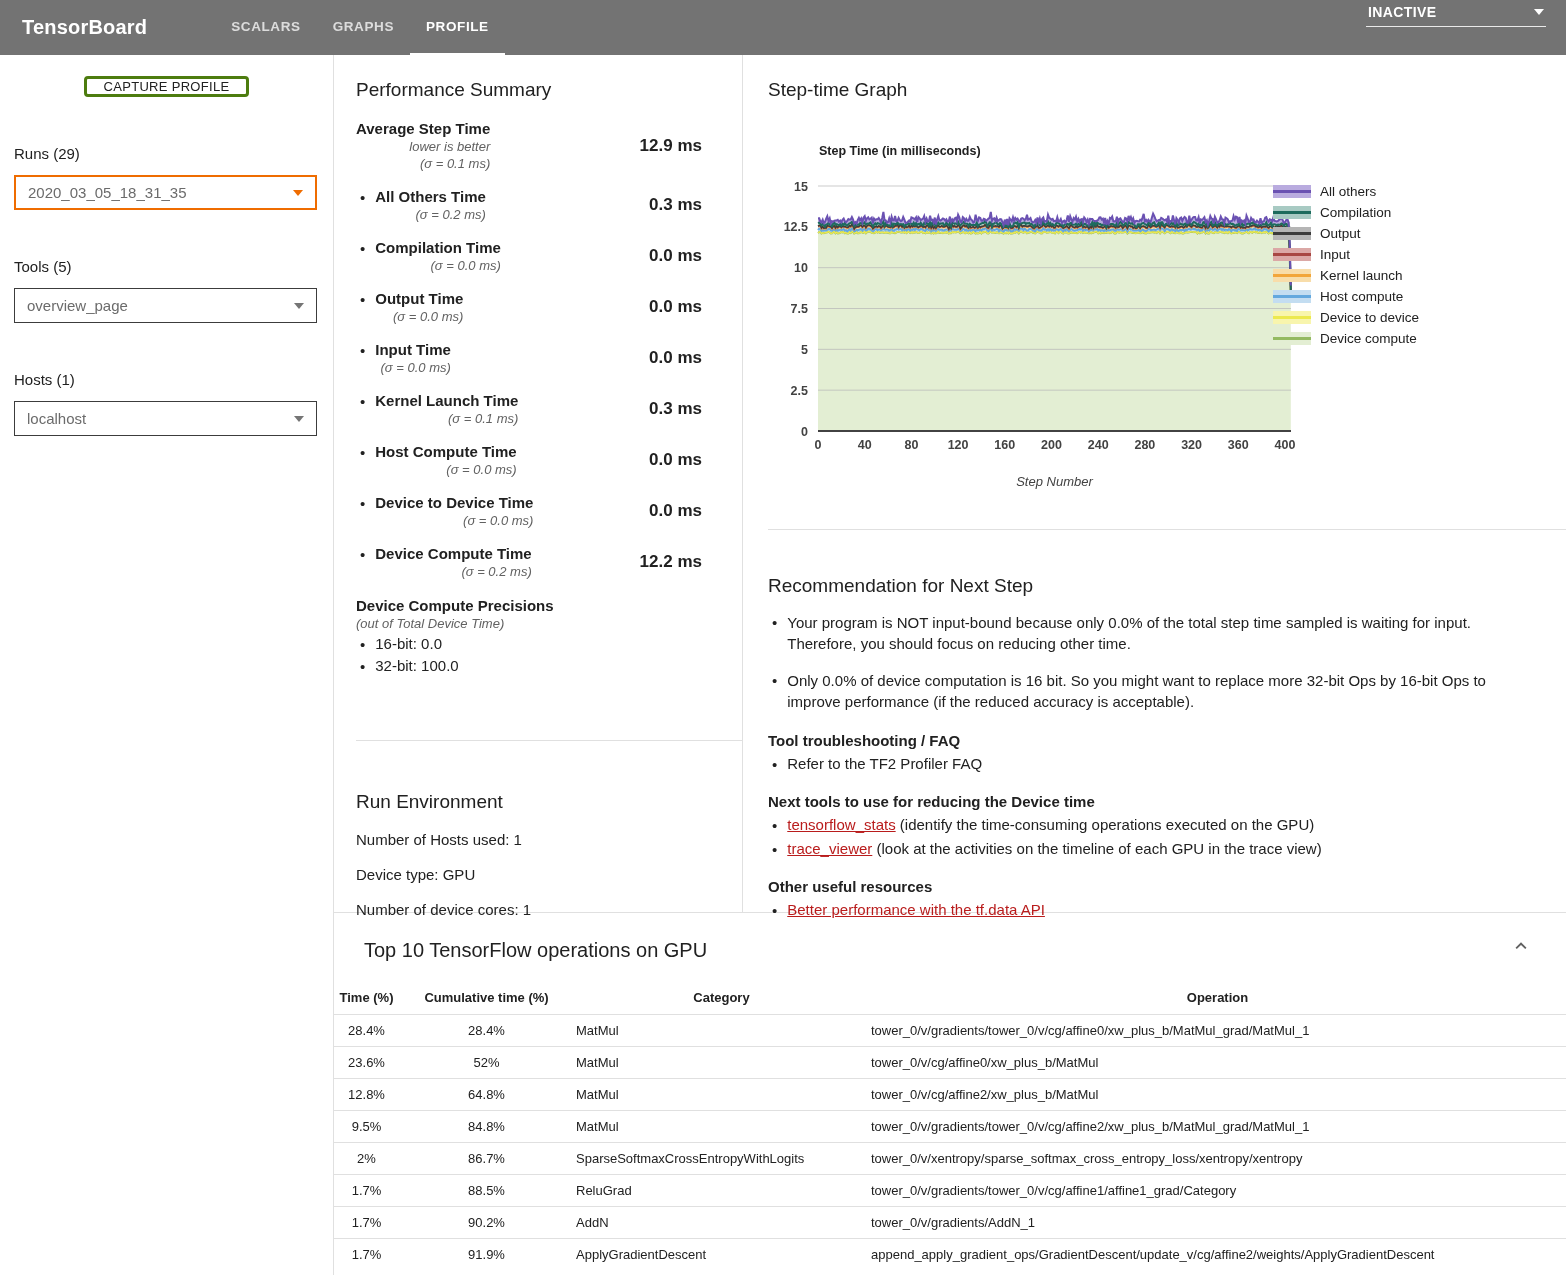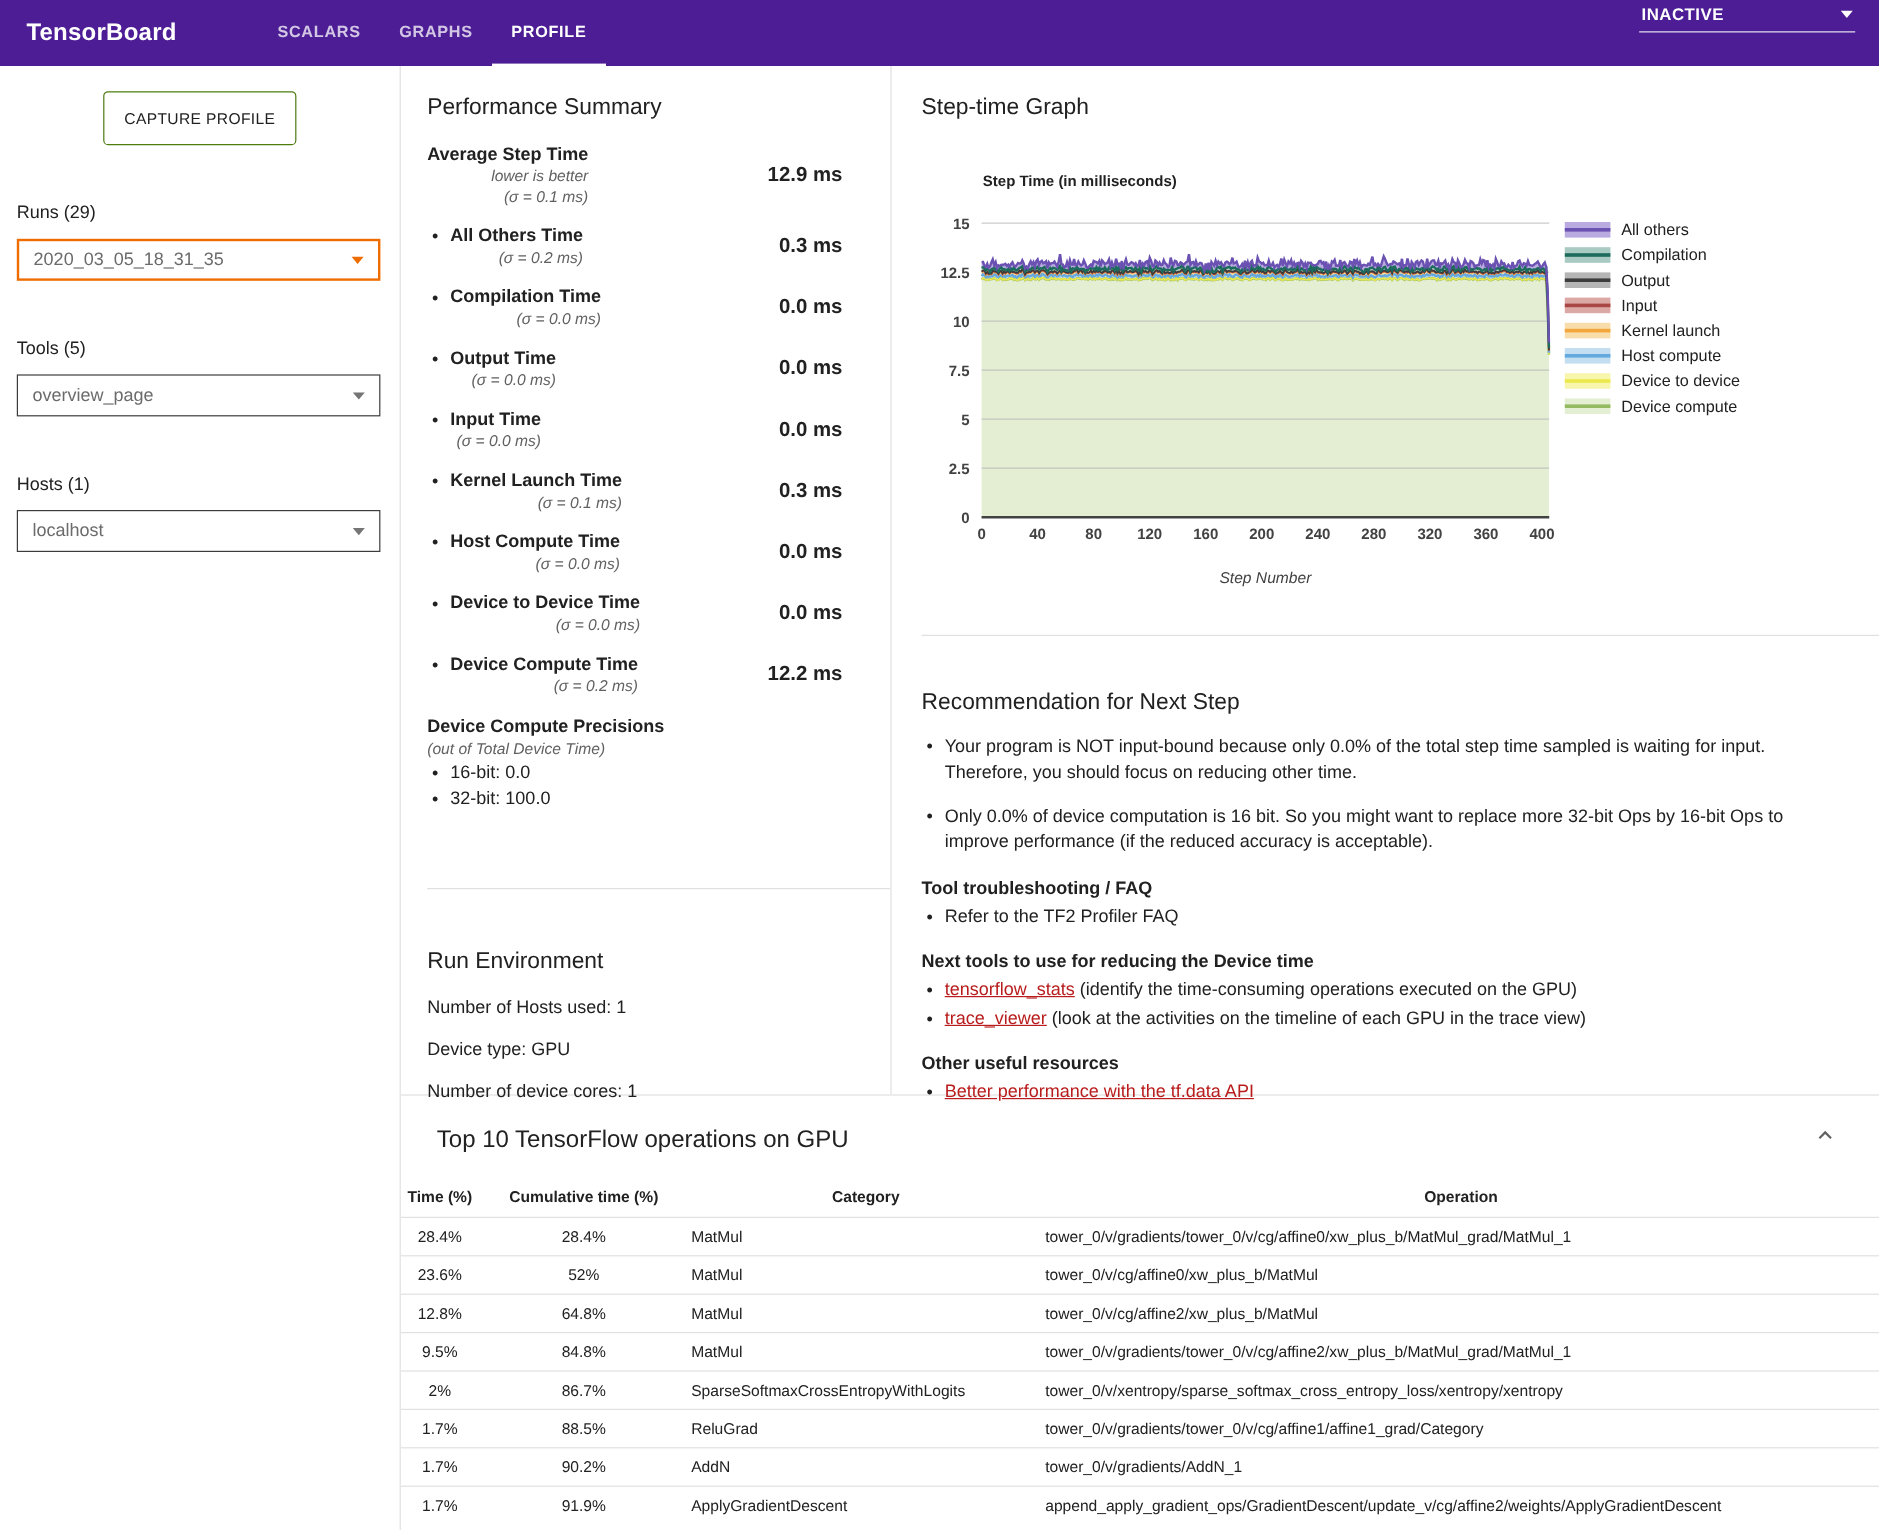--- a/index.html
+++ b/index.html
@@ -1,20 +1,20 @@
 <!DOCTYPE html>
 <html><head>
 <meta charset="utf-8">
 <style>
   * { margin:0; padding:0; box-sizing:border-box; }
   html,body { width:1566px; height:1275px; background:#fff; overflow:hidden;
     font-family:"Liberation Sans", sans-serif; color:#212121; }
 
   
-  .hdr { height:55px; background:#4c1d95; display:flex; align-items:stretch; color:#fff; }
+  .hdr { height:55px; background:#737373; display:flex; align-items:stretch; color:#fff; }
   .brand { font-size:20px; font-weight:700; align-self:center; margin-left:22px; letter-spacing:.2px; }
   .tabs { display:flex; margin-left:68px; }
   .tab { display:flex; align-items:center; padding:0 16px; font-size:13.5px; font-weight:700;
     letter-spacing:.6px; color:rgba(255,255,255,.75); cursor:pointer; border-bottom:2px solid transparent; }
   .tab.active { color:#fff; border-bottom:2px solid #fff; }
   .hdr-right { margin-left:auto; display:flex; align-items:center; gap:16px; padding-right:20px;flex-direction:column; }
   .status-select { width:180px; display:flex; align-items:center; justify-content:space-between;
     border-bottom:1px solid rgba(255,255,255,.85); padding:4px 2px 6px 2px; font-size:14px;
     font-weight:700; letter-spacing:.4px; cursor:pointer; }
   .caret-w { width:0; height:0; border-left:5px solid transparent; border-right:5px solid transparent;
@@ -25,22 +25,22 @@
 
   
   .content { display:flex; height:1220px; }
   .sidebar { width:334px; border-right:1px solid #e0e0e0; flex:none; }
   main { flex:1; display:flex; flex-direction:column; min-width:0; }
   .top-row { display:flex; height:858px; border-bottom:1px solid #e0e0e0; }
   .perf-col { width:409px; flex:none; border-right:1px solid #e0e0e0; padding:0 0 0 22px; }
   .graph-col { flex:1; padding:0 0 0 25px; min-width:0; }
 
   
-  .cap-btn { display:block; margin:21px auto 12px; background:#fff; border:1px solid #4d7c0f;
-    border-radius:4px; padding:14px 17px; font-size:13px; letter-spacing:.3px; font-weight:500;
+  .cap-btn { display:block; margin:21px auto 12px; background:#fff; border:3px solid #4d7c0f;
+    border-radius:4px; padding:0 17px; font-size:13px; letter-spacing:.3px; font-weight:500;
     color:#212121; cursor:pointer; font-family:inherit; }
   .sb-label { font-size:15px; margin:48px 0 0 14px; }
   .sb-select { margin:13px 16px 0 14px; height:35px; border:1px solid #3c3c3c; display:flex;
     align-items:center; justify-content:space-between; padding:0 12px; font-size:15px;
     color:#6b6b6b; cursor:pointer; background:#fff; }
   .sb-select.runs { border:2px solid #ef6c00; }
   .caret-g { width:0; height:0; border-left:5px solid transparent; border-right:5px solid transparent;
     border-top:6px solid #757575; }
   .caret-o { border-top-color:#ef6c00; }
 
@@ -63,21 +63,21 @@
   .runenv { padding-top:26px; }
   .runenv-line { font-size:15px; margin-top:18px; color:#212121; }
 
   
   .graph-col h1 { margin-top:24px; }
   .chart-wrap { position:relative; margin-top:40px; height:353px; }
   .chart-title { position:absolute; left:51px; top:3px; font-size:12.5px; font-weight:700; color:#212121; }
   .chart-svg { position:absolute; left:0; top:28px; }
   .xaxis-label { position:absolute; left:50px; width:473px; top:333px; text-align:center;
     font-size:13px; font-style:italic; color:#424242; }
-  .legend { position:absolute; left:536px; top:40px; }
+  .legend { position:absolute; left:505px; top:40px; }
   .legend-item { display:flex; align-items:center; height:21px; }
   .lg-swatch { width:38px; height:13px; position:relative; flex:none; }
   .lg-line { position:absolute; left:0; top:5px; width:100%; height:3px; }
   .lg-text { font-size:13.5px; margin-left:9px; color:#212121; }
   .graph-divider { border:none; border-top:1px solid #e0e0e0; margin:35px 0 0 0; }
 
   
   .reco { padding:21px 40px 0 0; }
   .reco-bullet { display:flex; font-size:15px; line-height:1.42; margin-top:15px; max-width:770px; }
   .reco-bullet .bullet-dot { margin-top:0; }

